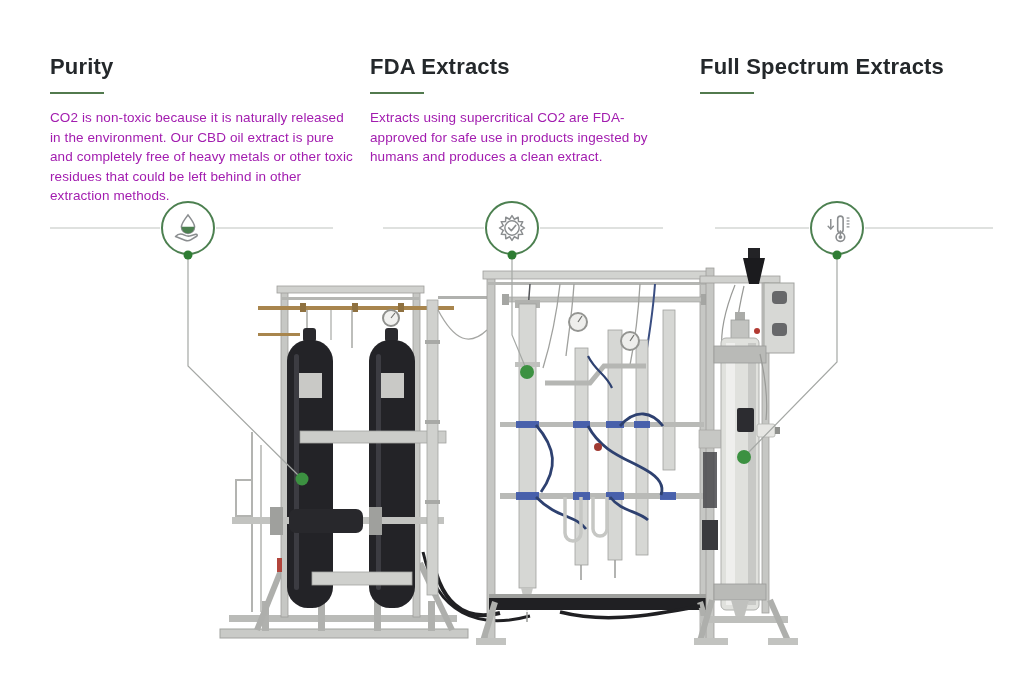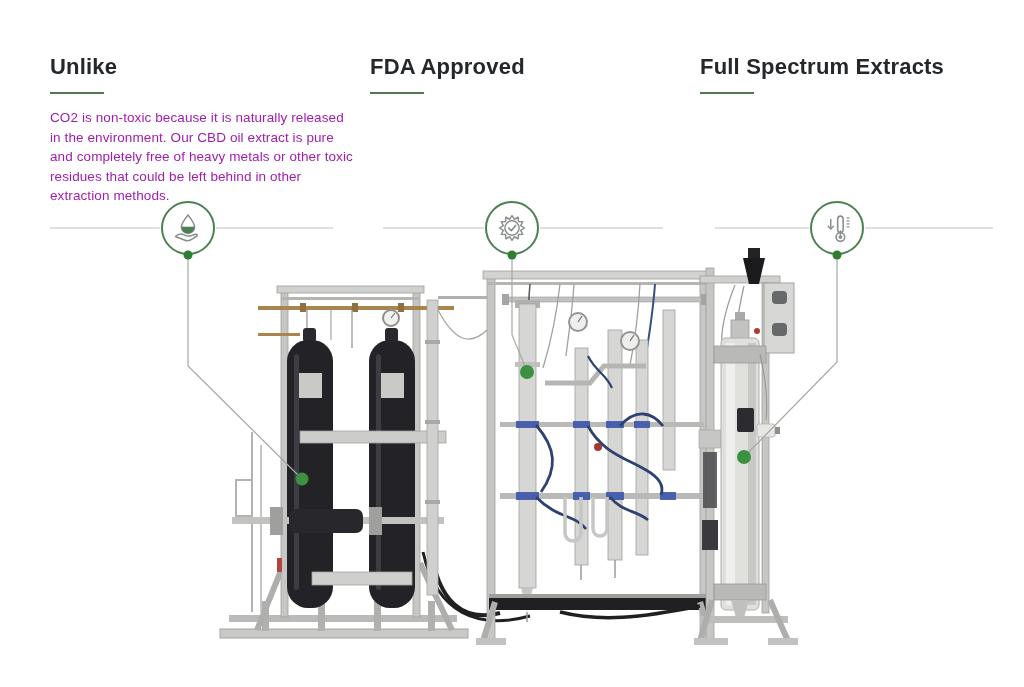--- a/index.html
+++ b/index.html
@@ -228,28 +228,29 @@
       <circle cx="837" cy="255" r="4.5"></circle>
     </g>
     <g fill="#3c9141">
       <circle cx="302" cy="479" r="6.5"></circle>
       <circle cx="527" cy="372" r="7"></circle>
       <circle cx="744" cy="457" r="7"></circle>
     </g>
   </svg>
 
   <section class="feature f0">
-    <h2>Unlike</h2>
+    <h2>Purity</h2>
     <div class="rule"></div>
     <p>CO2 is non-toxic because it is naturally released in the environment. Our CBD oil extract is pure and completely free of heavy metals or other toxic residues that could be left behind in other extraction methods.</p>
   </section>
 
   <section class="feature f1">
-    <h2>FDA Approved</h2>
+    <h2>FDA Extracts</h2>
     <div class="rule"></div>
+    <p>Extracts using supercritical CO2 are FDA-approved for safe use in products ingested by humans and produces a clean extract.</p>
   </section>
 
   <section class="feature f2">
     <h2>Full Spectrum Extracts</h2>
     <div class="rule"></div>
   </section>
 
   <div class="badge b0">
     <svg width="34" height="34" viewBox="0 0 30 30">
       <path d="M15,3.5 C12.2,7.2 9.2,10.8 9.2,14 a5.8,5.8 0 0 0 11.6,0 C20.8,10.8 17.8,7.2 15,3.5 Z" stroke="#8b8e90" stroke-width="1.4" fill="none"></path>

